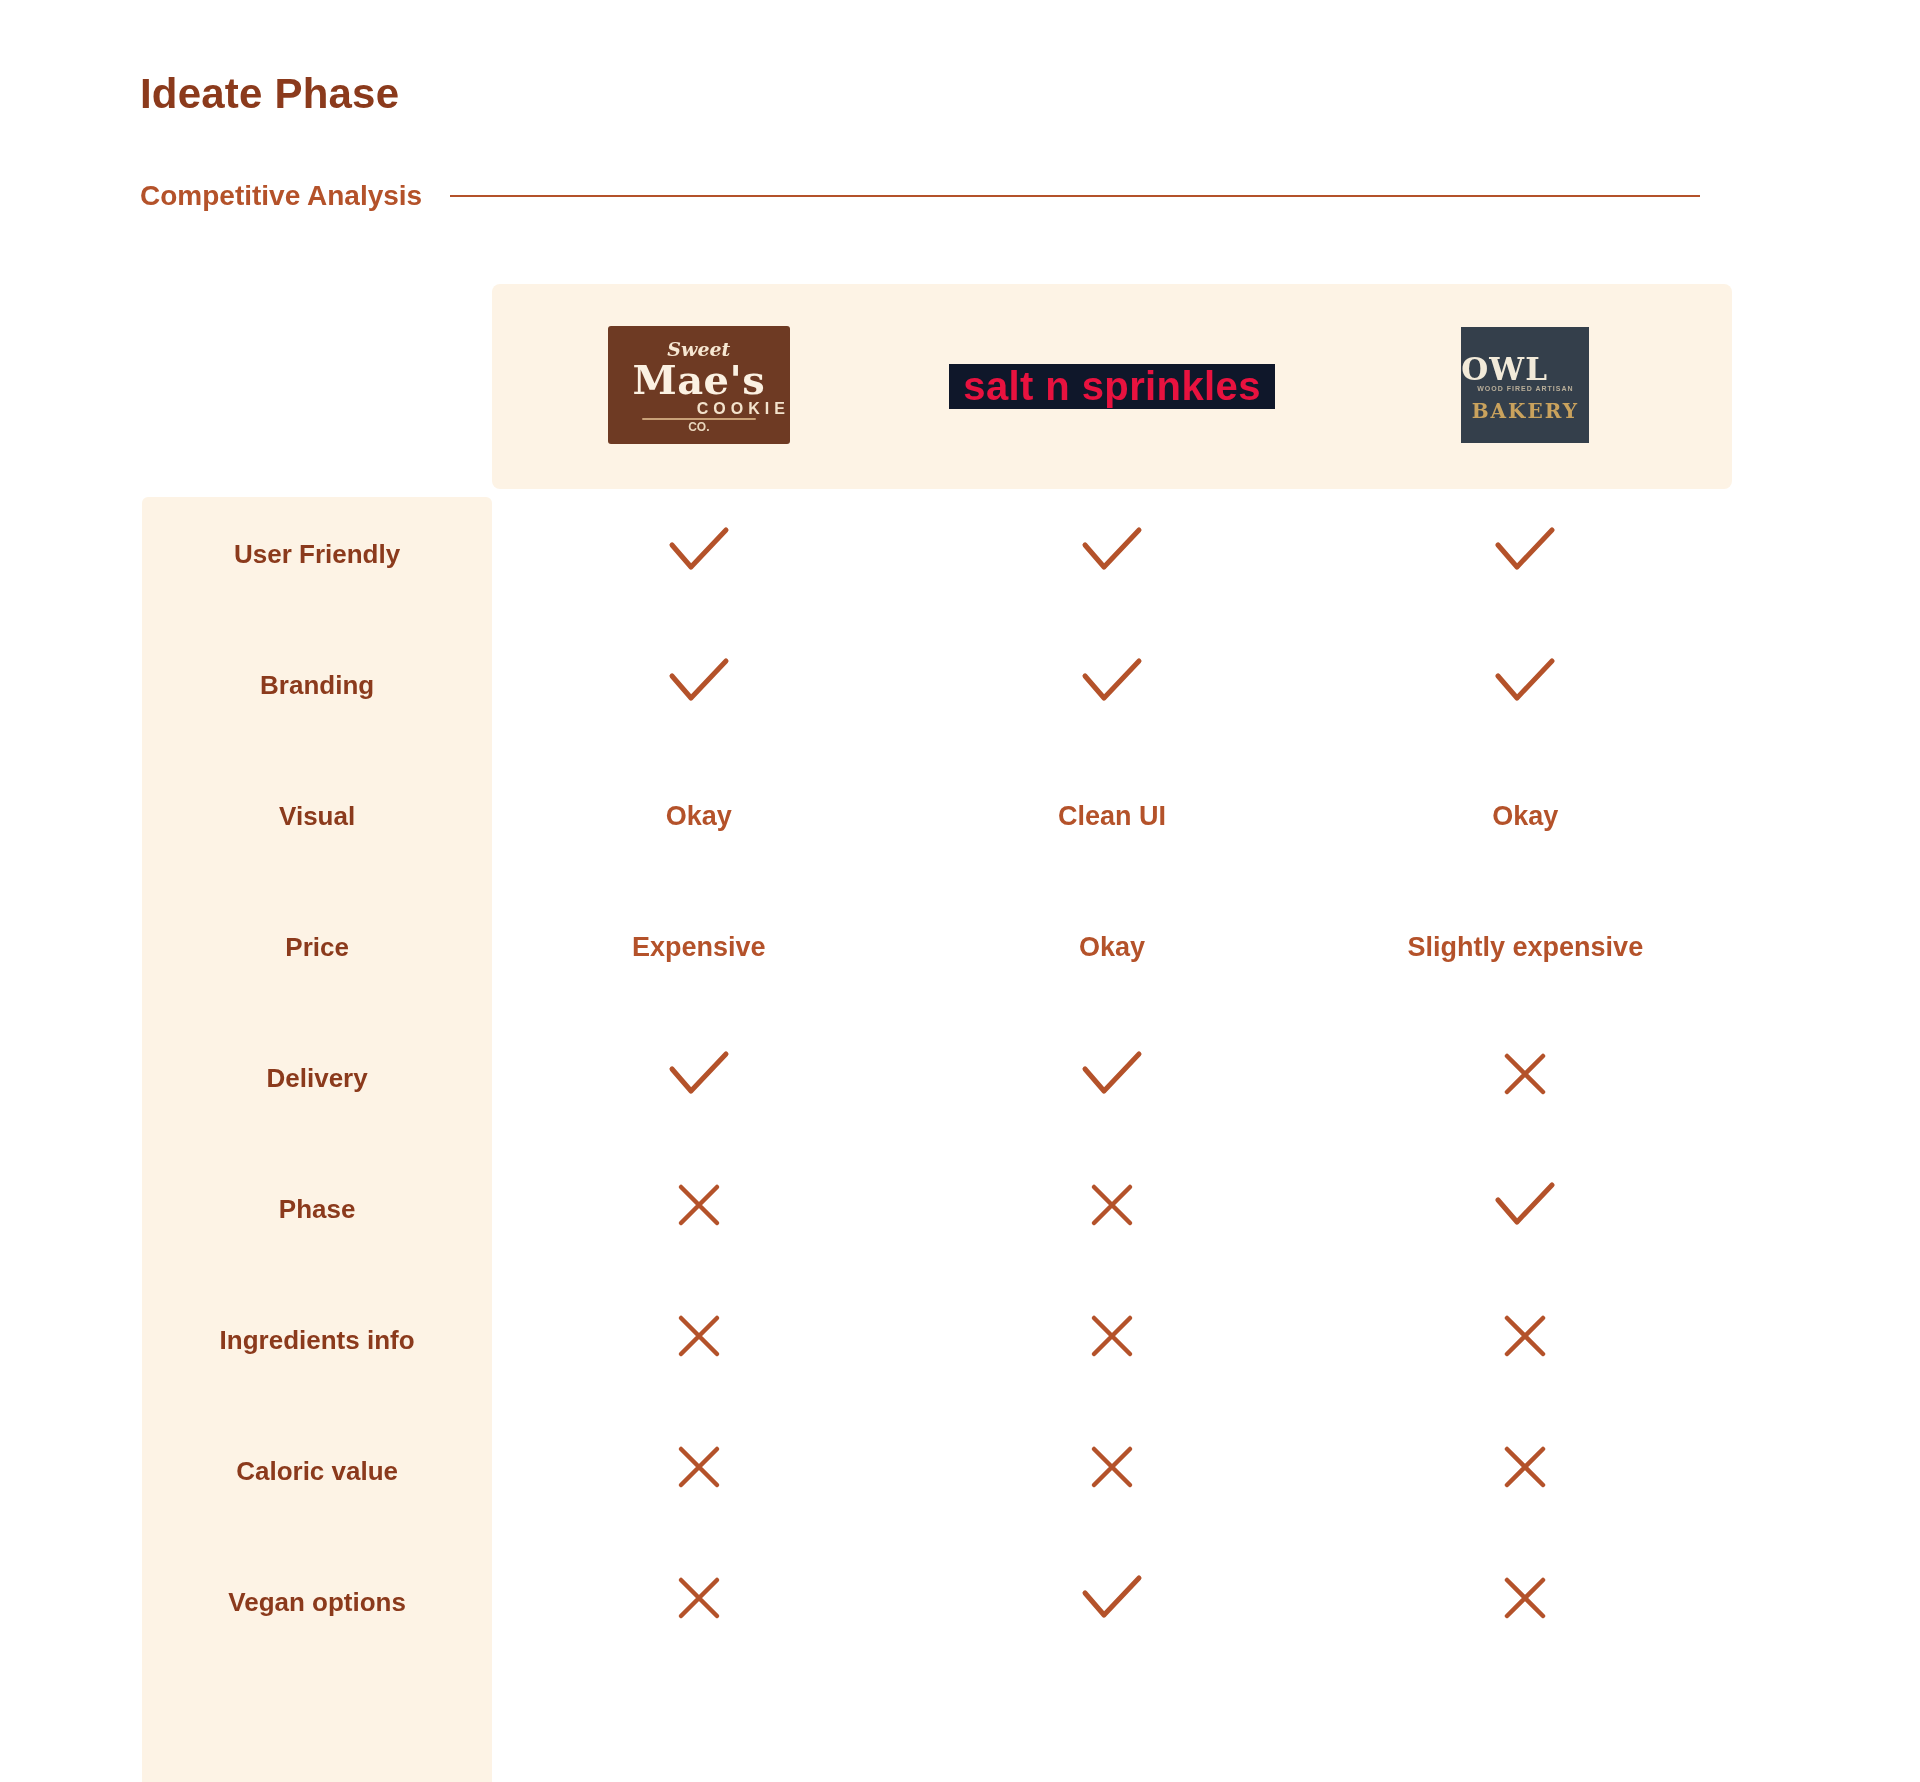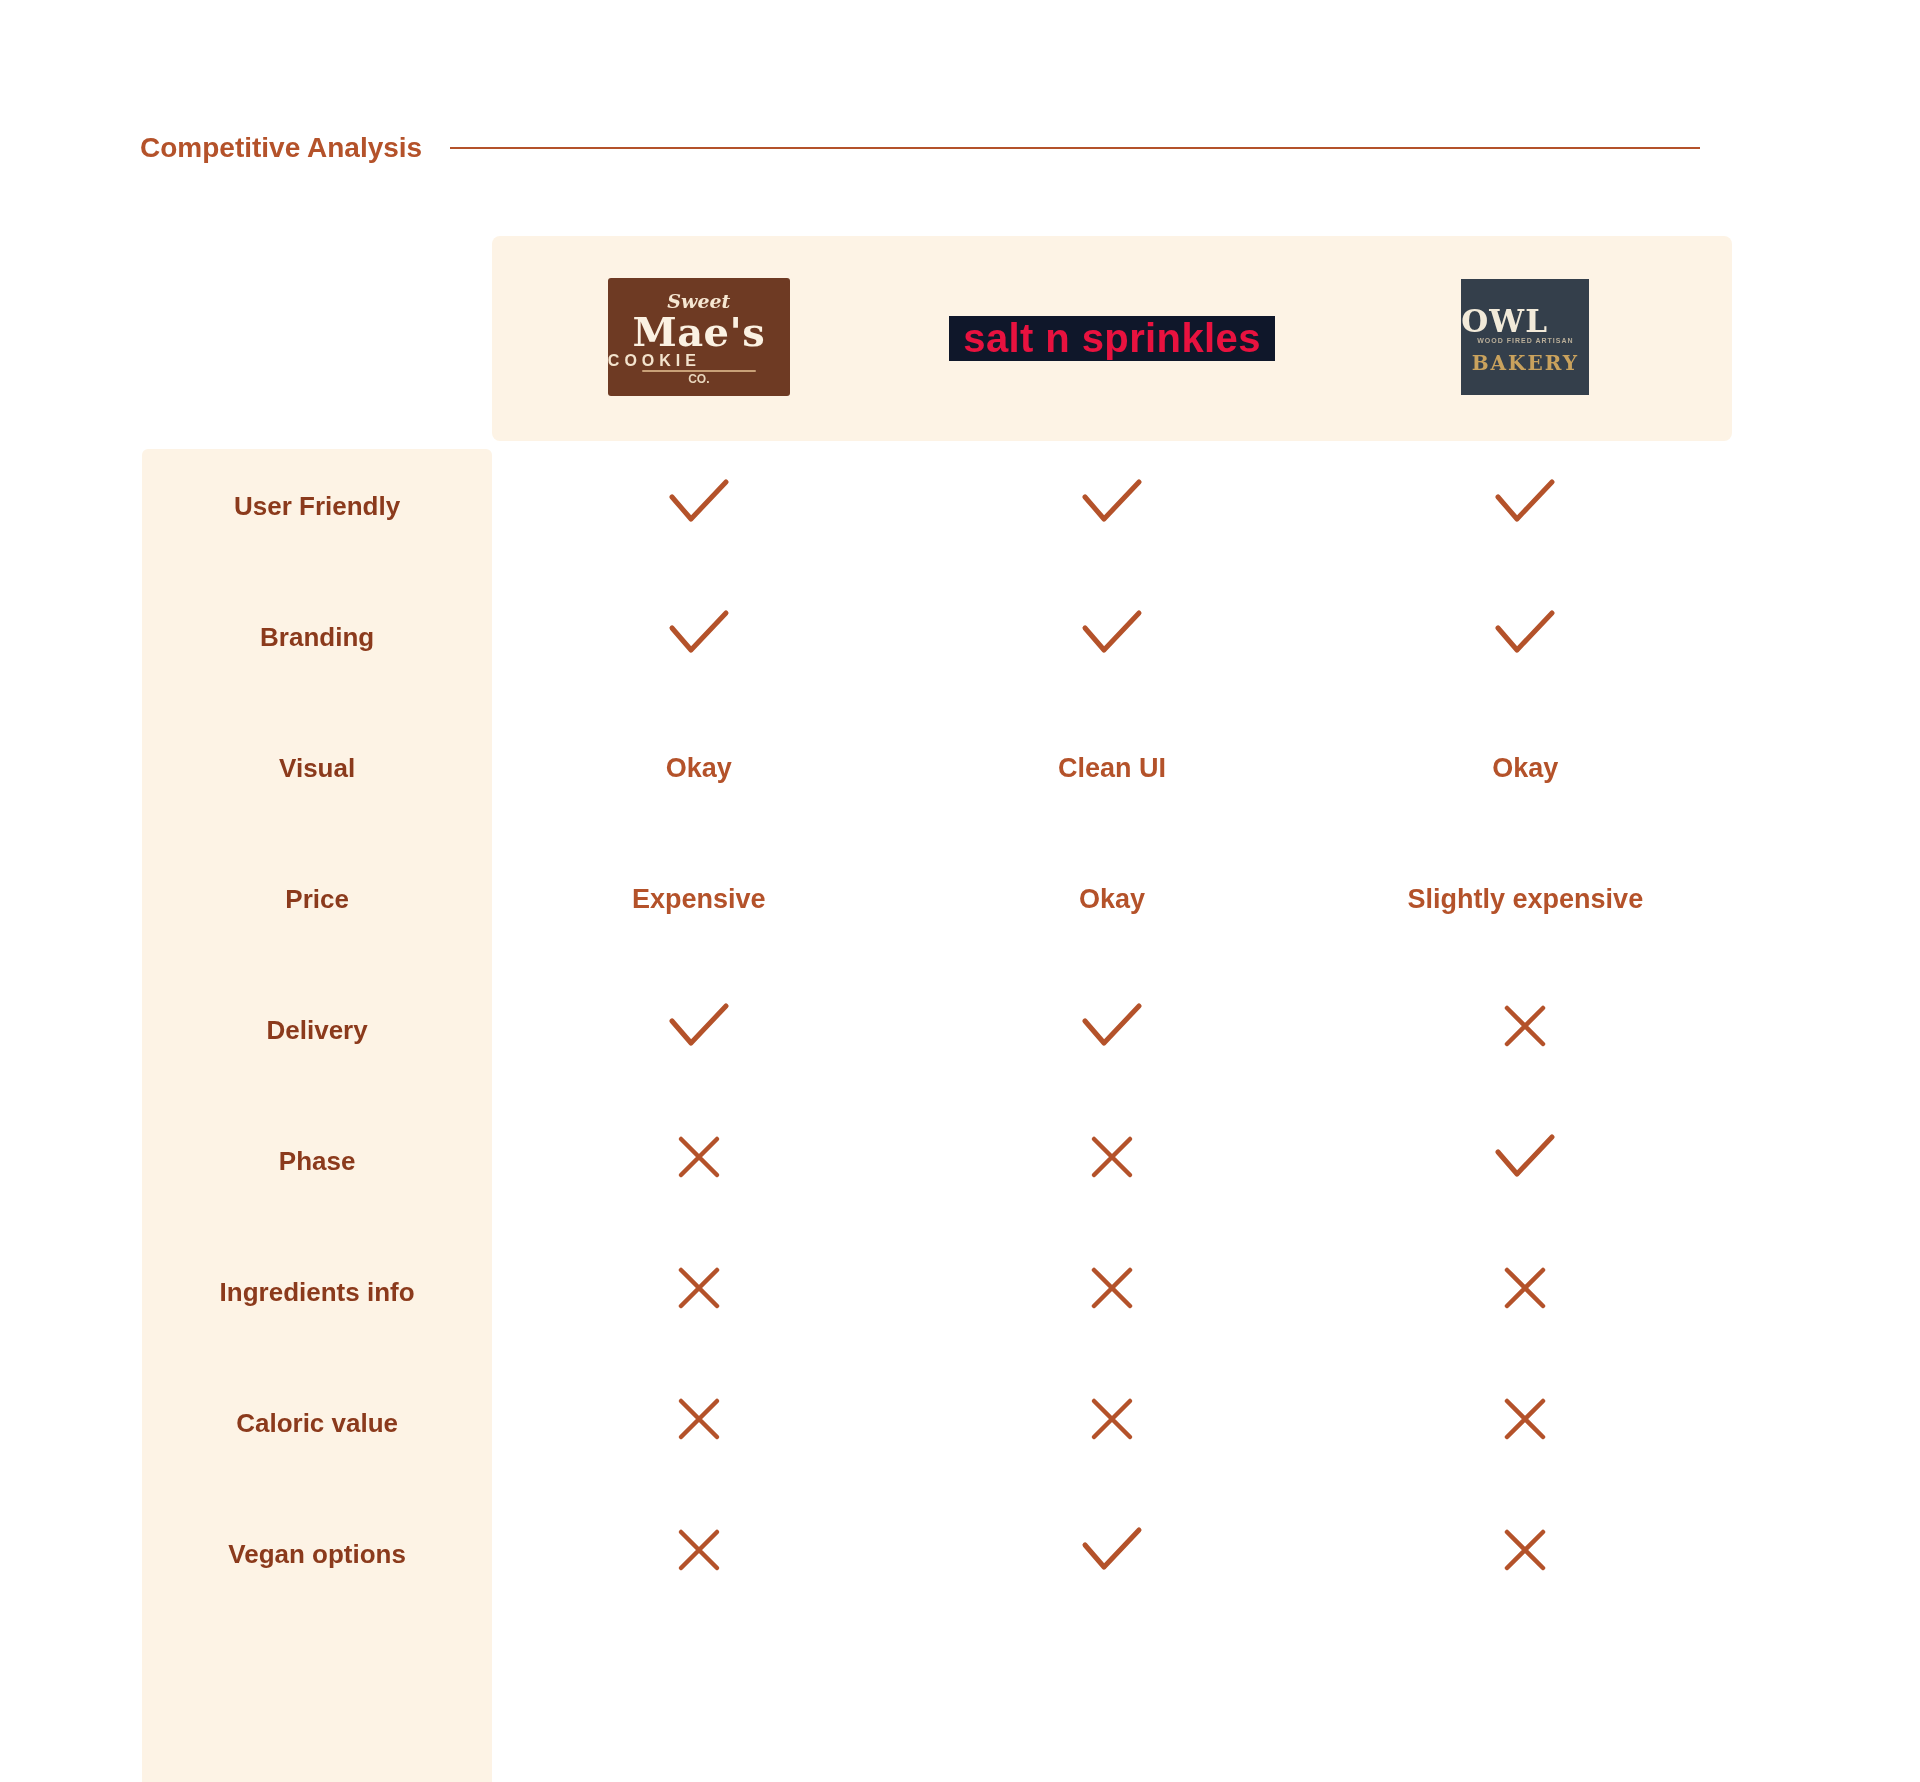--- a/index.html
+++ b/index.html
@@ -134,21 +134,21 @@
     text-align: center;
     font-family: "DejaVu Serif", serif;
     font-weight: bold;
     font-size: 40px;
     color: #fbf1e2;
     letter-spacing: 0.5px;
   }
   .logo-maes .l3 {
     position: absolute;
     top: 74px; left: 0; right: 0;
-    text-align: left;
+    text-align: right;
     font-family: "Liberation Sans", sans-serif;
     font-weight: bold;
     font-size: 16px;
     letter-spacing: 5px;
     color: #f3e3cd;
   }
   .logo-maes .l4 {
     position: absolute;
     top: 94px; left: 0; right: 0;
     text-align: center;
@@ -209,20 +209,21 @@
     font-size: 20px;
     letter-spacing: 2px;
     color: #c9a25d;
   }
 </style>
 </head>
 <body>
 
 <div class="page">
 
+  <h1 class="title">Ideate Phase</h1>
 
   <div class="subhead-row">
     <div class="subhead">Competitive Analysis</div>
     <div class="subhead-rule"></div>
   </div>
 
   <div class="table-wrap">
     <div class="header-bg"></div>
     <div class="rowlabel-bg"></div>
 

